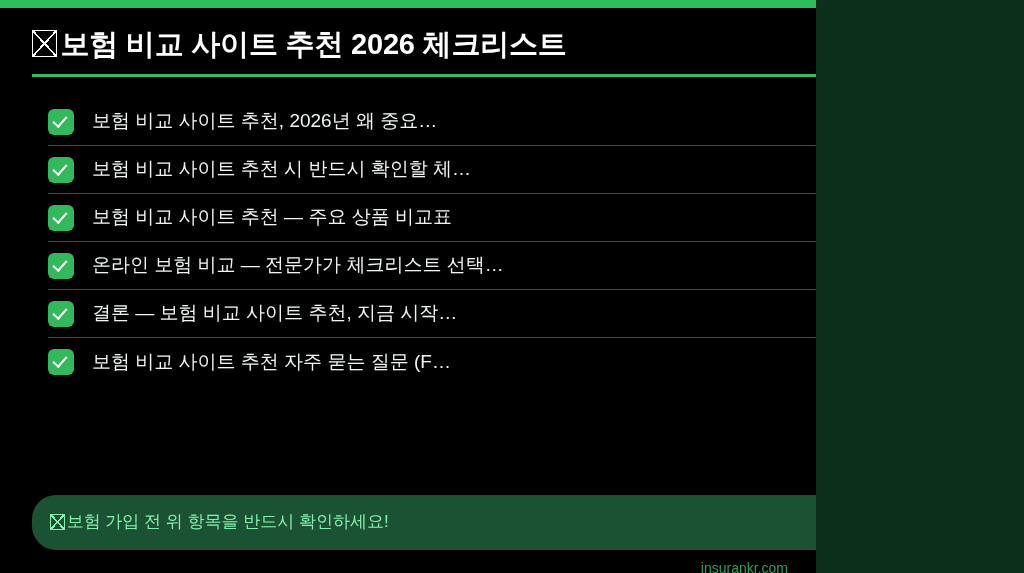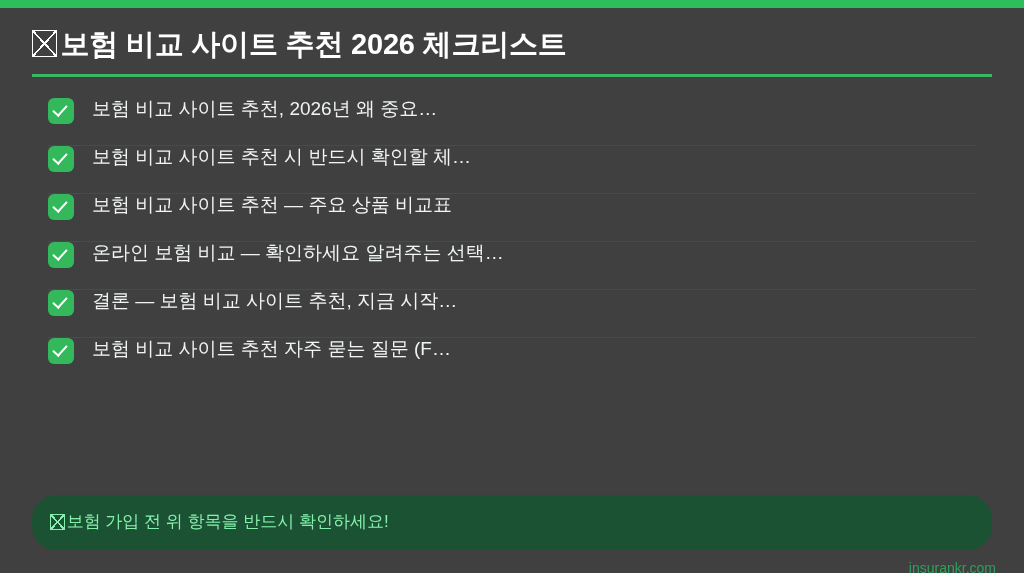--- a/index.html
+++ b/index.html
@@ -11,23 +11,23 @@
     width: 1024px;
     height: 573px;
     overflow: hidden;
     background: #0a2e1a;
     font-family: "Liberation Sans", "DejaVu Sans", sans-serif;
     -webkit-font-smoothing: antialiased;
   }
 
   #page {
     position: relative;
-    width: 1024px;
+    width: 816px;
     height: 573px;
-    background: #404040;
+    background: #000000;
     box-sizing: border-box;
     overflow: hidden;
   }
 
   
   .top-accent {
     position: absolute;
     left: 0;
     top: 0;
     width: 1024px;
@@ -89,20 +89,21 @@
   .checklist {
     position: absolute;
     left: 48px;
     top: 98px;
     width: 928px;
   }
   .check-row {
     position: relative;
     height: 48px;
     display: flex;
+    align-items: center;
     border-bottom: 1px solid #2c5c3e;
     box-sizing: border-box;
   }
   .check-row:last-child {
     border-bottom: none;
   }
   .checkbox {
     flex: 0 0 auto;
     width: 26px;
     height: 26px;
@@ -197,21 +198,21 @@
       <div class="checkbox">
         <span class="tick"></span>
       </div>
       <div class="check-label">보험 비교 사이트 추천 — 주요 상품 비교표</div>
     </div>
 
     <div class="check-row">
       <div class="checkbox">
         <span class="tick"></span>
       </div>
-      <div class="check-label">온라인 보험 비교 — 확인하세요 알려주는 선택…</div>
+      <div class="check-label">온라인 보험 비교 — 전문가가 체크리스트 선택…</div>
     </div>
 
     <div class="check-row">
       <div class="checkbox">
         <span class="tick"></span>
       </div>
       <div class="check-label">결론 — 보험 비교 사이트 추천, 지금 시작…</div>
     </div>
 
     <div class="check-row">

